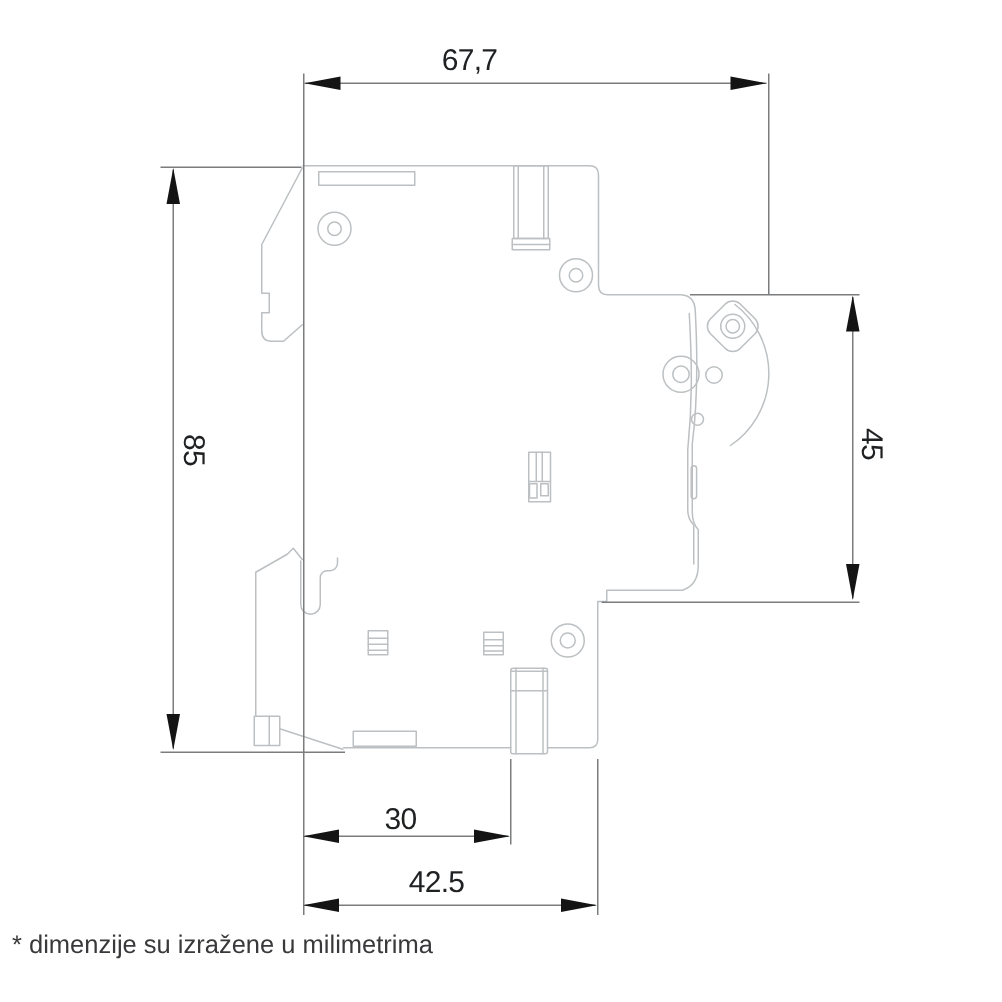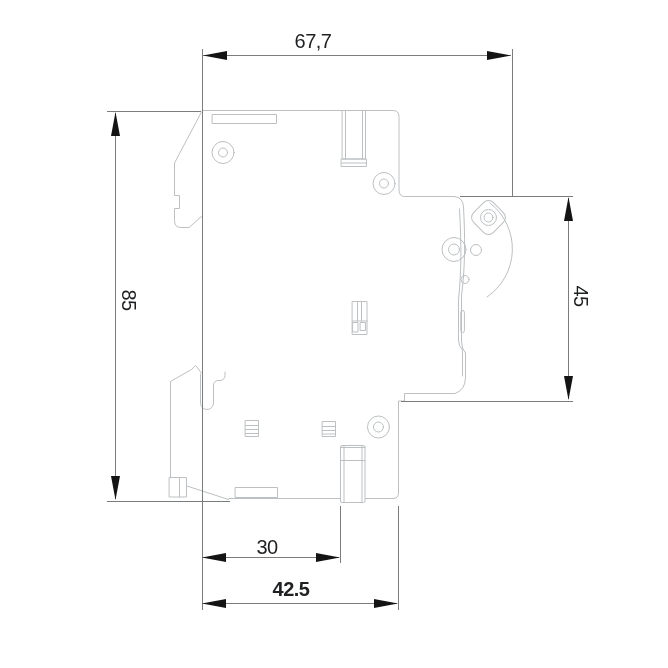--- a/index.html
+++ b/index.html
@@ -162,15 +162,16 @@
   </svg>
 
   <span class="dim-label" style="left:313px;top:41px;">67,7</span>
 
   <span class="dim-label vert" style="left:128px;top:300px;">85</span>
 
   <span class="dim-label vert" style="left:580px;top:296px;">45</span>
 
   <span class="dim-label" style="left:267px;top:547px;">30</span>
 
-  <span class="dim-label" style="left:291px;top:589px;font-weight:bold;">42.5</span>
+  <span class="dim-label" style="left:291px;top:589px;">42.5</span>
 
+  <div class="footnote">* dimenzije su izražene u milimetrima</div>
 </div>
 
 </body></html>

